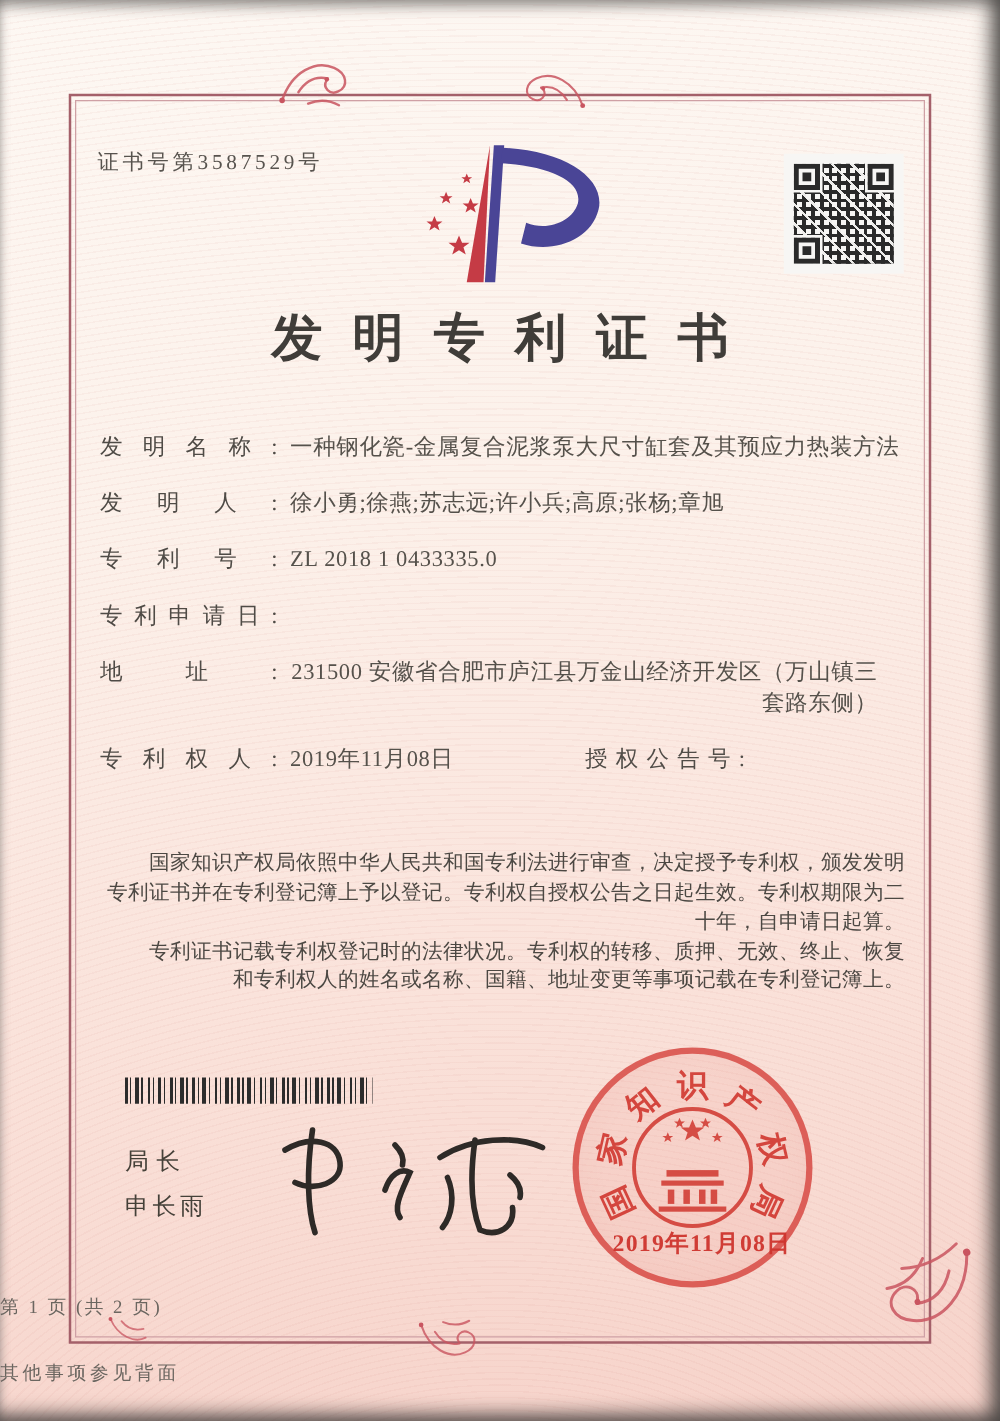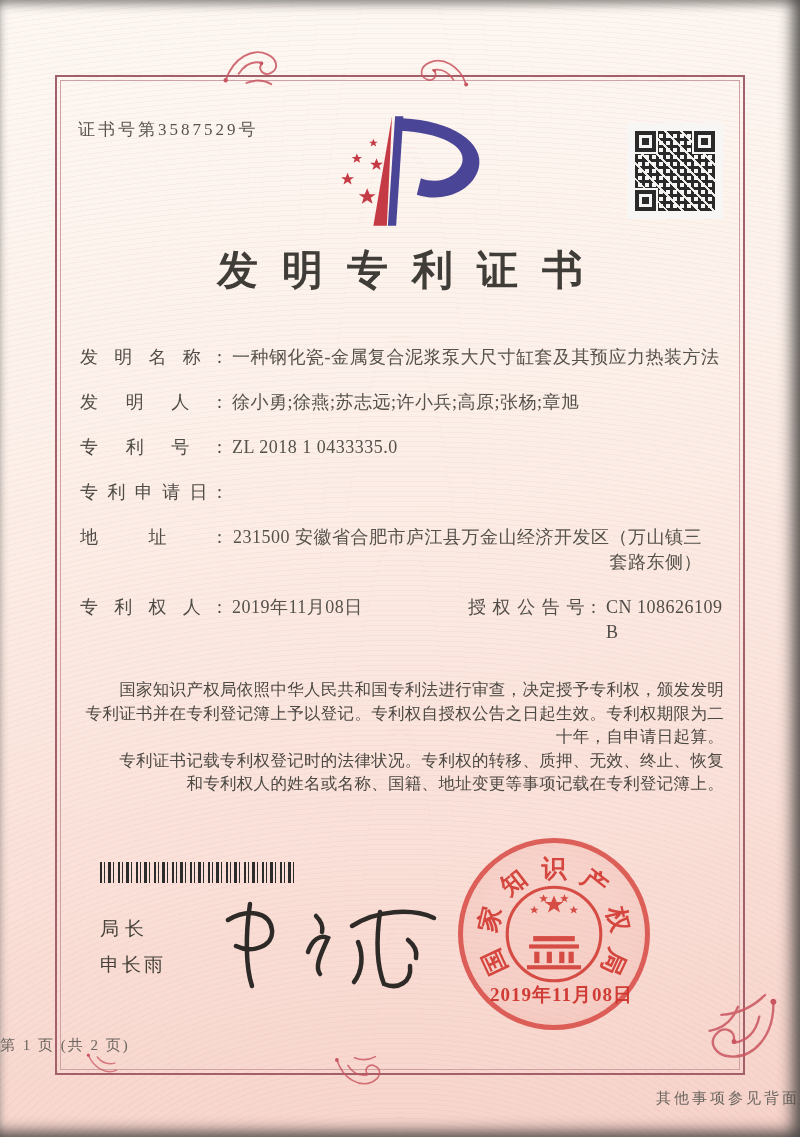--- a/index.html
+++ b/index.html
@@ -90,21 +90,21 @@
   .seal-chars span:nth-child(7){ transform:translate(-50%,-50%) rotate(115deg)  translateY(-66px); }
   .emblem { position:absolute; left:50%; top:50%; transform:translate(-50%,-50%);
     width:104px; height:104px; }
   .seal-date { position:absolute; left:490px; top:982px; width:170px;
     font-size:19px; font-weight:bold; color:rgba(205,52,45,.95);
     letter-spacing:1px; z-index:5; }
 
   .page-num { position:absolute; left:0; width:800px; top:1036px;
     text-align:left; font-size:15px; color:#6b6660; letter-spacing:2px; }
   .back-note { position:absolute; left:0; width:800px; top:1089px;
-    text-align:right; font-size:15px; color:#6b6660; letter-spacing:3px; }
+    text-align:left; font-size:15px; color:#6b6660; letter-spacing:3px; }
 
   .flourish { position:absolute; pointer-events:none; }
   .fl-1 { left:220px; top:40px;  width:66px; height:52px; }
   .fl-2 { left:412px; top:50px;  width:60px; height:46px; }
   .fl-3 { left:322px; top:1050px; width:76px; height:44px; transform:scaleY(-1); }
   .fl-4 { left:698px; top:978px; width:92px; height:112px; transform:rotate(160deg); }
   .fl-5 { left:84px;  top:1046px; width:44px; height:36px; transform:scaleY(-1); }
 </style>
 </head>
 <body>
@@ -202,21 +202,20 @@
         <span class="flabel">专利申请日:</span>
       </div>
       <div class="frow">
         <span class="flabel">地址:</span>
         <span class="fvalue addr">231500 安徽省合肥市庐江县万金山经济开发区（万山镇三套路东侧）</span>
       </div>
       <div class="frow grant">
         <span class="flabel">专利权人:</span>
         <span class="fvalue">2019年11月08日</span>
         <span class="flabel2">授权公告号:</span>
-        <span class="fvalue2">CN 108626109 B</span>
       </div>
     </div>
 
     <div class="paras">
       <p>国家知识产权局依照中华人民共和国专利法进行审查，决定授予专利权，颁发发明专利证书并在专利登记簿上予以登记。专利权自授权公告之日起生效。专利权期限为二十年，自申请日起算。</p>
       <p>专利证书记载专利权登记时的法律状况。专利权的转移、质押、无效、终止、恢复和专利权人的姓名或名称、国籍、地址变更等事项记载在专利登记簿上。</p>
     </div>
 
     <div class="barcode"></div>
     <div class="director-title">局长</div>

